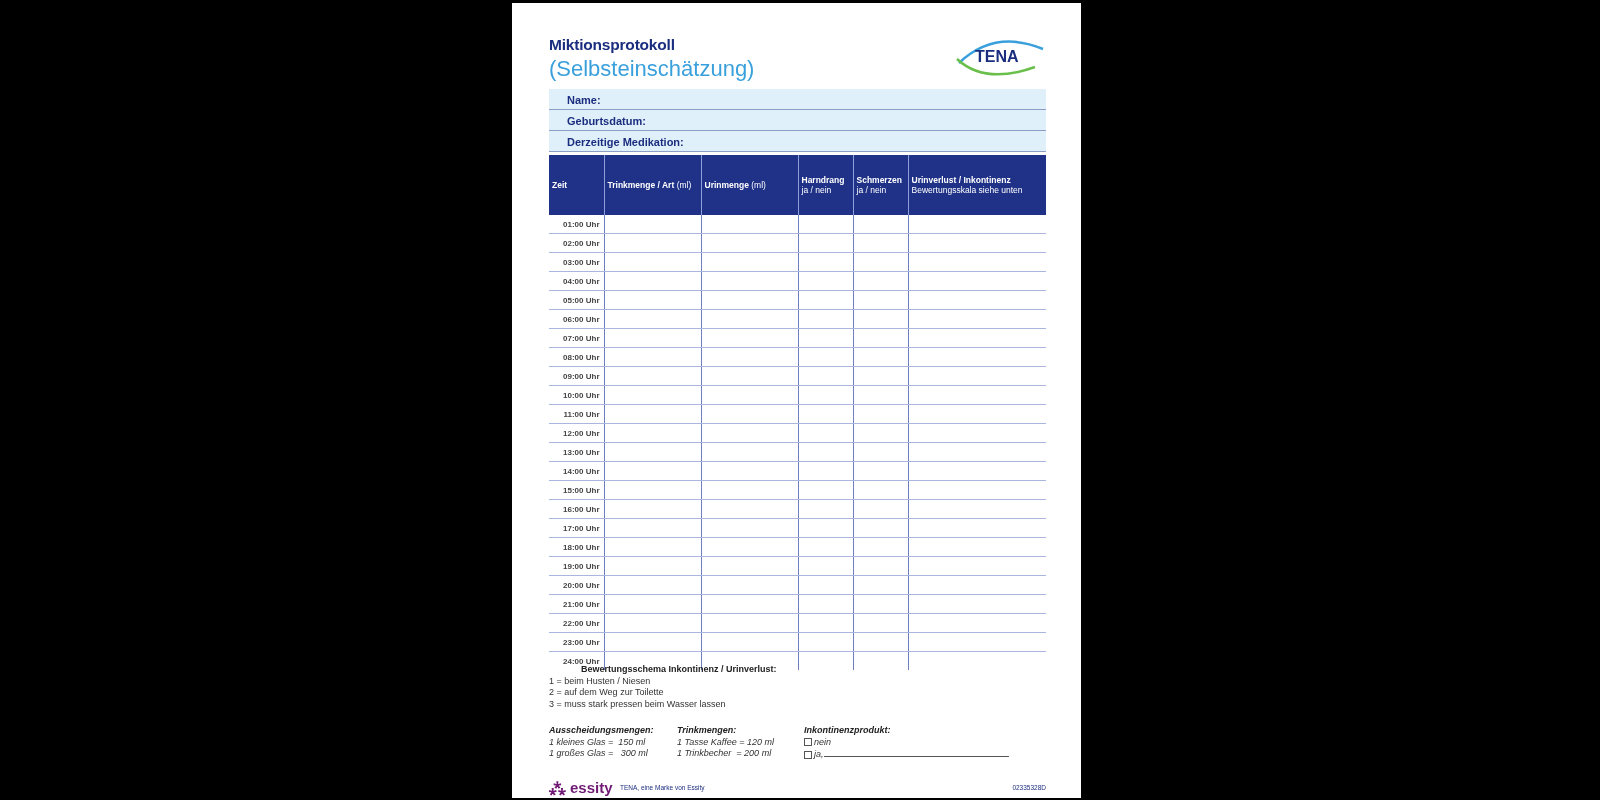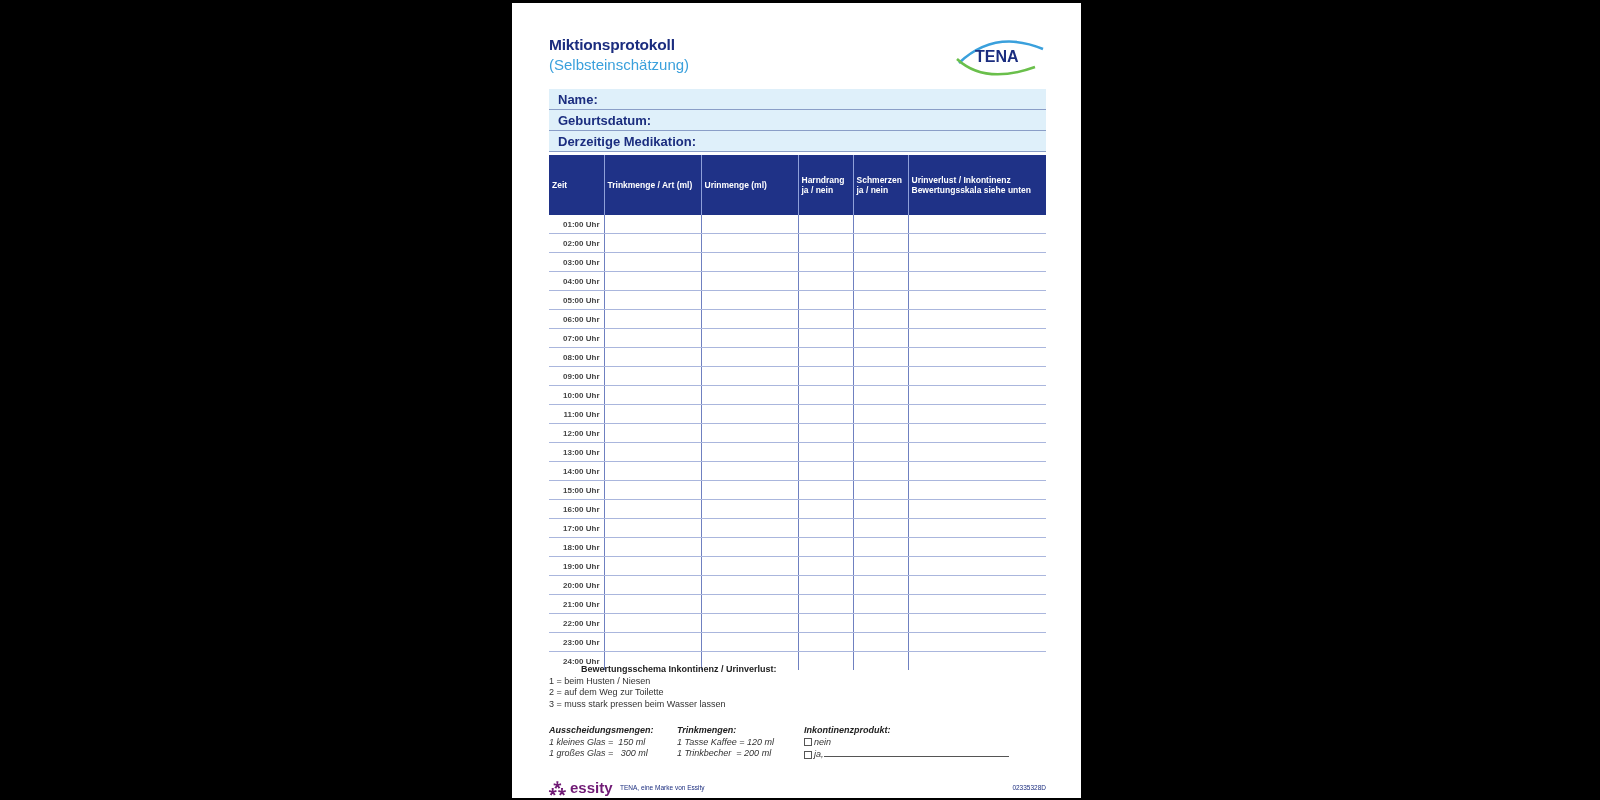--- a/index.html
+++ b/index.html
@@ -1,26 +1,26 @@
 <!DOCTYPE html>
 <html><head>
 <meta charset="utf-8">
 <style>
   html, body { margin:0; padding:0; }
   body { width:1600px; height:800px; background:#000; position:relative; overflow:hidden; font-family:"Liberation Sans", sans-serif; }
   .page { position:absolute; left:512px; top:3px; width:569px; height:795px; background:#fff; }
   .title { position:absolute; left:37px; top:33px; font-size:15.5px; font-weight:bold; color:#1b2d7f; letter-spacing:-0.2px; }
-  .subtitle { position:absolute; left:37px; top:53px; font-size:15px; color:#3aa0dc; }
+  .subtitle { position:absolute; left:37px; top:53px; font-size:22px; color:#3aa0dc; }
   .logo { position:absolute; left:443px; top:30px; width:90px; height:46px; }
   .info { position:absolute; left:37px; top:86px; width:497px; }
-  .info-row { height:21px; background:#dff0fa; border-bottom:1px solid #8a9ec7; font-size:13px; font-weight:bold; color:#1b2d7f; padding-left:9px; line-height:22px; box-sizing:border-box; }
+  .info-row { height:21px; background:#dff0fa; border-bottom:1px solid #8a9ec7; font-size:11px; font-weight:bold; color:#1b2d7f; padding-left:18px; line-height:22px; box-sizing:border-box; }
   .grid { position:absolute; left:37px; top:152px; width:497px; border-collapse:collapse; table-layout:fixed; }
   .grid th { background:#1f3287; color:#fff; font-size:8.5px; text-align:left; vertical-align:middle; padding:16px 3px; height:28px; border-left:1px solid #8fa0d8; font-weight:bold; line-height:10px; }
   .grid th:first-child { border-left:none; }
-  .grid th .sub { font-weight:bold; }
+  .grid th .sub { font-weight:normal; }
   .grid td { height:18px; border-bottom:1px solid #aab6dd; border-left:1px solid #6f80c0; font-size:8px; font-weight:bold; color:#444; padding:0 4px; }
   .grid td:first-child { border-left:none;text-align:right; }
   .grid tr:last-child td { border-bottom:none; }
   .legend { position:absolute; left:37px; top:661px; font-size:9px; color:#333; line-height:11.5px; }
   .legend b { color:#222;padding-left:32px; }
   .amounts { position:absolute; top:722px; font-size:9px; color:#333; line-height:11.5px;font-style:italic; }
   .amounts b { color:#222; }
   .chk { display:inline-block; width:6px; height:6px; border:1px solid #555; margin-right:2px; vertical-align:middle; }
   .line { display:inline-block; width:185px; border-bottom:1px solid #555; height:8px; }
   .footer-logo { position:absolute; left:37px; top:774px; font-size:15px; font-weight:bold; color:#701a75; }

